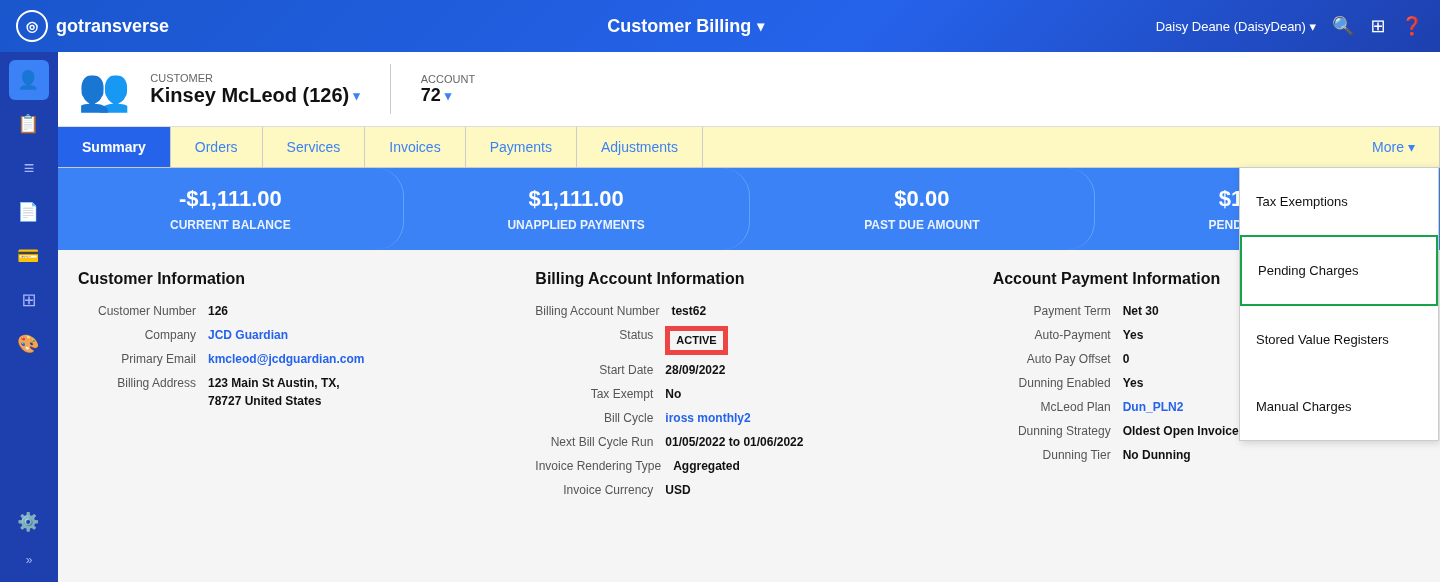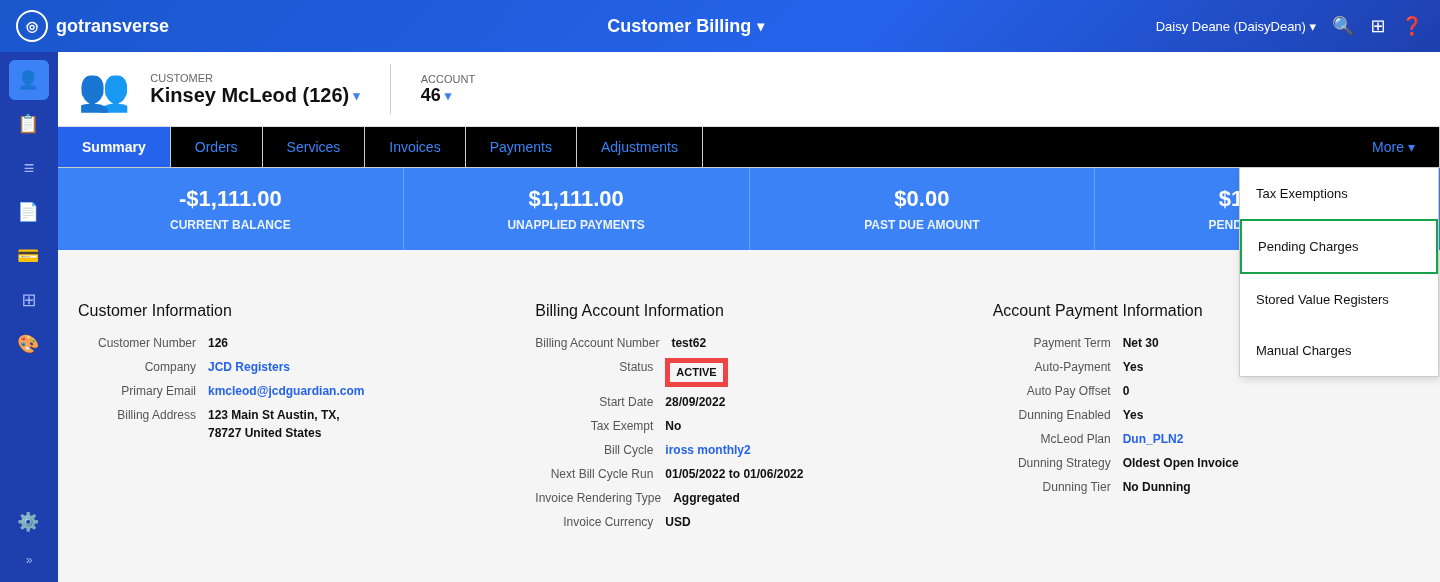--- a/index.html
+++ b/index.html
@@ -125,21 +125,21 @@
       font-size: 18px; font-weight: bold; color: #111;
       display: flex; align-items: center; gap: 4px;
     }
     .dropdown-arrow {
       color: #3b82f6; font-size: 13px;
     }
 
     
     .tabs-bar {
       display: flex;
-      background: #000000;
+      background: #fef9c3;
       border-bottom: 1px solid #ccc;
     }
     .tab {
       padding: 12px 24px;
       cursor: pointer;
       font-size: 14px;
       font-weight: 500;
       color: #3b82f6;
       border-right: 1px solid #ccc;
       white-space: nowrap;
@@ -154,20 +154,21 @@
     .summary-cards {
       display: flex;
       background: #3b82f6;
     }
     .summary-card {
       flex: 1;
       padding: 18px 20px;
       text-align: center;
       border-right: 1px solid #60a5fa;
       color: white;
+      border-radius: 28px;
     }
     .summary-card:last-child { border-right: none; }
     .summary-amount {
       font-size: 22px;
       font-weight: bold;
       margin-bottom: 6px;
     }
     .summary-label {
       font-size: 12px;
       font-weight: bold;
@@ -177,24 +178,23 @@
 
     
     .content-area {
       padding: 20px;
       display: flex;
       gap: 30px;
     }
     .info-section { flex: 1; }
     .info-section h3 {
       font-size: 16px;
-      font-weight: normal;
+      font-weight: bold;
       margin-bottom: 14px;
       color: #111;
-      margin-top: 32px;
     }
     .info-row {
       display: flex;
       margin-bottom: 6px;
       align-items: flex-start;
     }
     .info-key {
       color: #555;
       min-width: 130px;
       text-align: right;
@@ -222,21 +222,21 @@
       position: absolute;
       right: 0;
       top: 0;
       background: white;
       border: 1px solid #ccc;
       box-shadow: 2px 2px 8px rgba(0,0,0,0.15);
       min-width: 200px;
       z-index: 100;
     }
     .dropdown-menu-item {
-      padding: 18px 16px;
+      padding: 26px 16px;
       cursor: pointer;
       font-size: 13px;
       color: #111;
     }
     .dropdown-menu-item.highlighted {
       border: 2px solid #16a34a;
       color: #111;
     }
     .tab.more {
       display: flex; align-items: center; gap: 4px;
@@ -286,21 +286,21 @@
         <div class="customer-info-label">CUSTOMER</div>
         <div class="customer-name">
           <span>Kinsey McLeod (126)</span>
           <span class="dropdown-arrow">▾</span>
         </div>
       </div>
       <div class="divider-v"></div>
       <div>
         <div class="account-label">ACCOUNT</div>
         <div class="account-num">
-          <span>46</span>
+          <span>72</span>
           <span class="dropdown-arrow">▾</span>
         </div>
       </div>
     </div>
 
     <div class="tabs-bar">
       <div class="tab active">Summary</div>
       <div class="tab">Orders</div>
       <div class="tab">Services</div>
       <div class="tab">Invoices</div>
@@ -342,21 +342,21 @@
     <div class="content-area">
 
       <div class="info-section">
         <h3>Customer Information</h3>
         <div class="info-row">
           <div class="info-key">Customer Number</div>
           <div class="info-val">126</div>
         </div>
         <div class="info-row">
           <div class="info-key">Company</div>
-          <div class="info-val link" style="cursor:pointer;">JCD Registers</div>
+          <div class="info-val link" style="cursor:pointer;">JCD Guardian</div>
         </div>
         <div class="info-row">
           <div class="info-key">Primary Email</div>
           <div class="info-val link" style="cursor:pointer;">kmcleod@jcdguardian.com</div>
         </div>
         <div class="info-row">
           <div class="info-key">Billing Address</div>
           <div class="info-val">123 Main St Austin, TX,<br>78727 United States</div>
         </div>
       </div>

